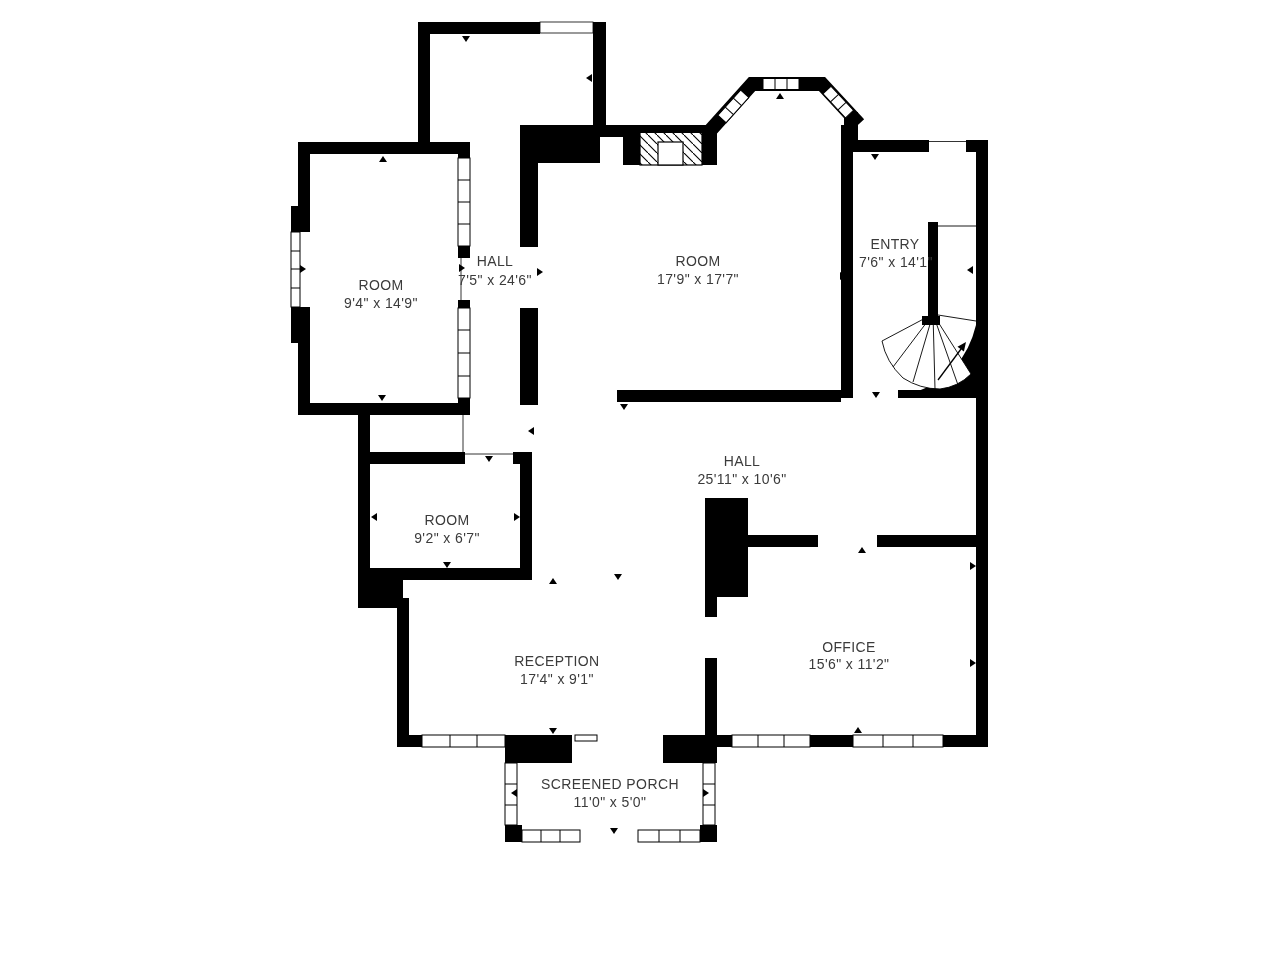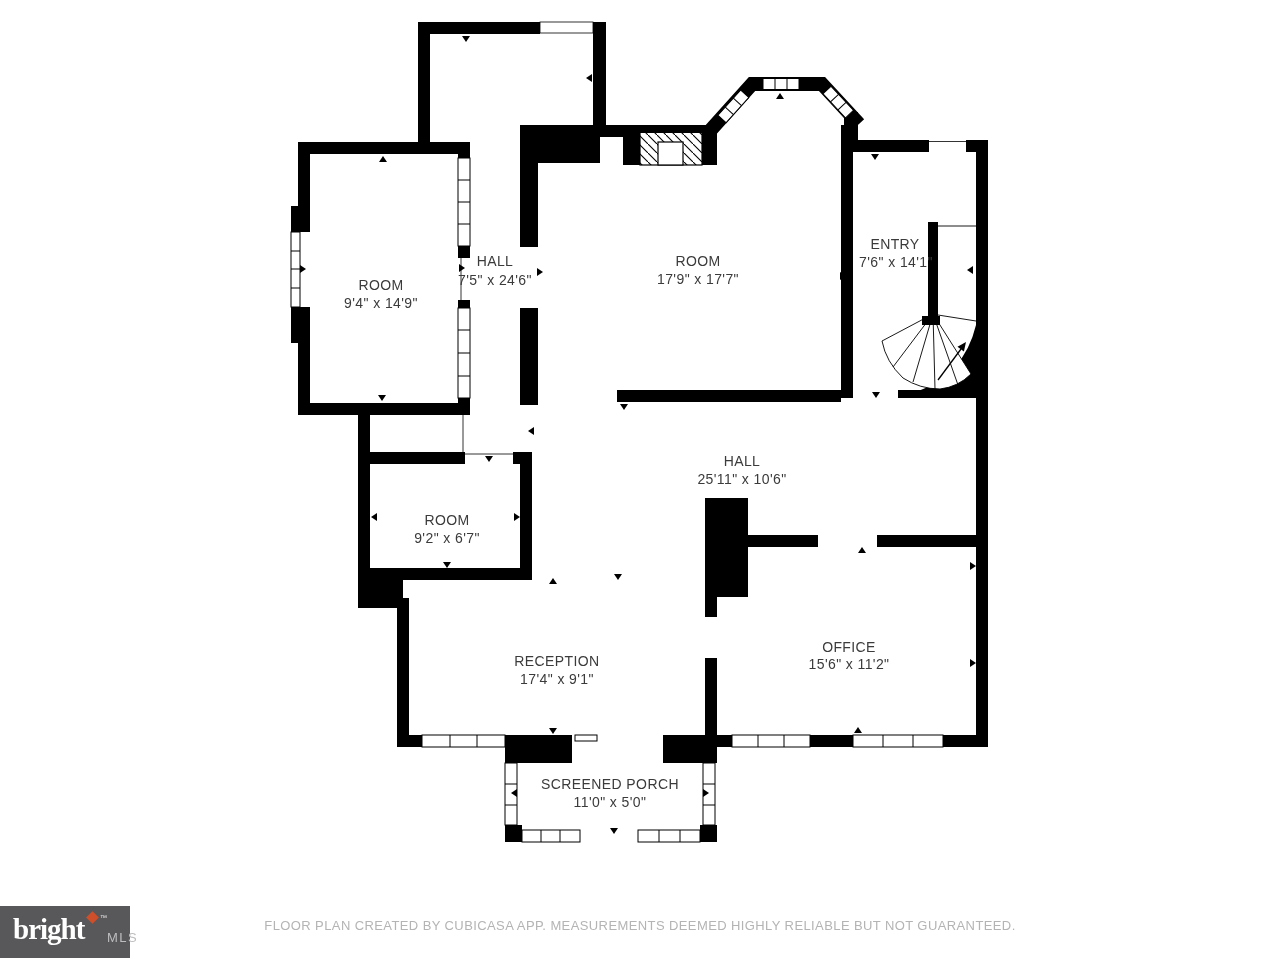--- a/index.html
+++ b/index.html
@@ -247,22 +247,15 @@
       <text x="849" y="652">OFFICE</text>
       <text x="849" y="669">15'6" x 11'2"</text>
     </g>
     <g>
       <text x="610" y="789">SCREENED PORCH</text>
       <text x="610" y="807">11'0" x 5'0"</text>
     </g>
   </g>
 </svg>
 
-  <div class="disclaimer">FLOOR PLAN CREATED BY CUBICASA APP. MEASUREMENTS DEEMED HIGHLY RELIABLE BUT NOT GUARANTEED.</div>
-
-  <div class="logo-box">
-    <span class="logo-brand">bright</span>
-    <span class="logo-spark"></span>
-    <span class="logo-tm">™</span>
-    <span class="logo-mls">MLS</span>
-  </div>
+
 
 </div>
 
 </body></html>

